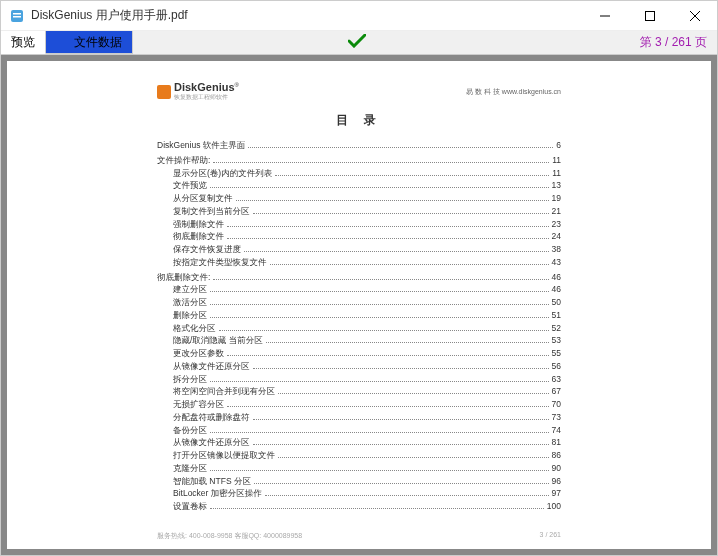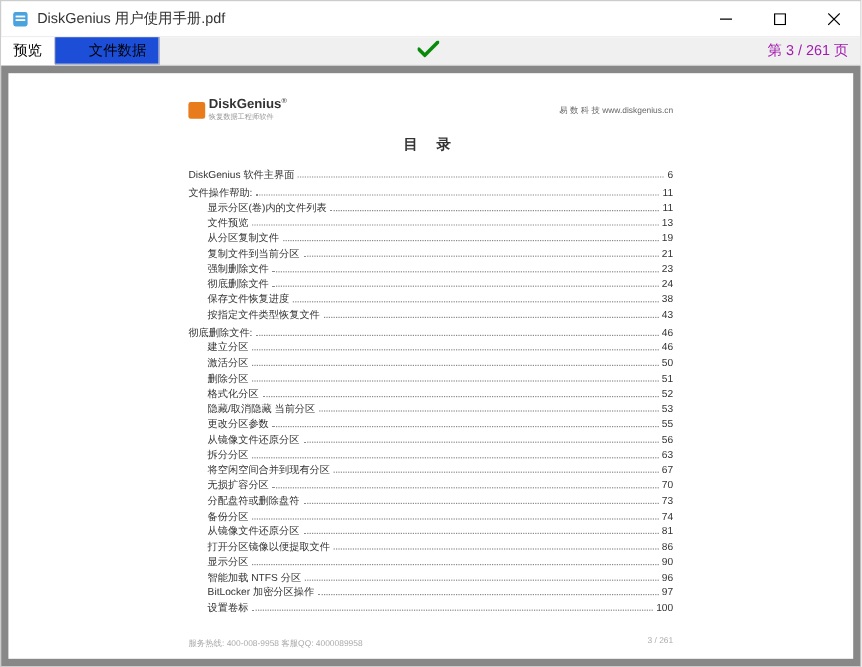--- a/index.html
+++ b/index.html
@@ -222,21 +222,21 @@
             <span class="toc-label">从镜像文件还原分区</span>
             <span class="toc-dots"></span>
             <span class="toc-page">81</span>
           </div>
           <div class="toc-row level2">
             <span class="toc-label">打开分区镜像以便提取文件</span>
             <span class="toc-dots"></span>
             <span class="toc-page">86</span>
           </div>
           <div class="toc-row level2">
-            <span class="toc-label">显示分区</span>
+            <span class="toc-label">克隆分区</span>
             <span class="toc-dots"></span>
             <span class="toc-page">90</span>
           </div>
           <div class="toc-row level2">
             <span class="toc-label">智能加载 NTFS 分区</span>
             <span class="toc-dots"></span>
             <span class="toc-page">96</span>
           </div>
           <div class="toc-row level2">
             <span class="toc-label">BitLocker 加密分区操作</span>

